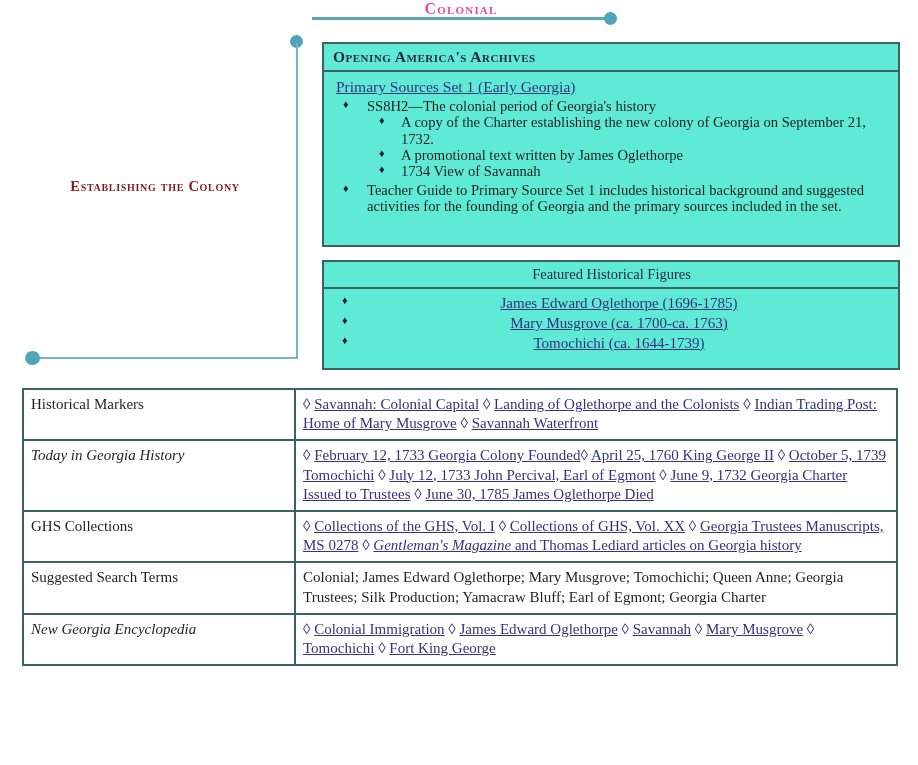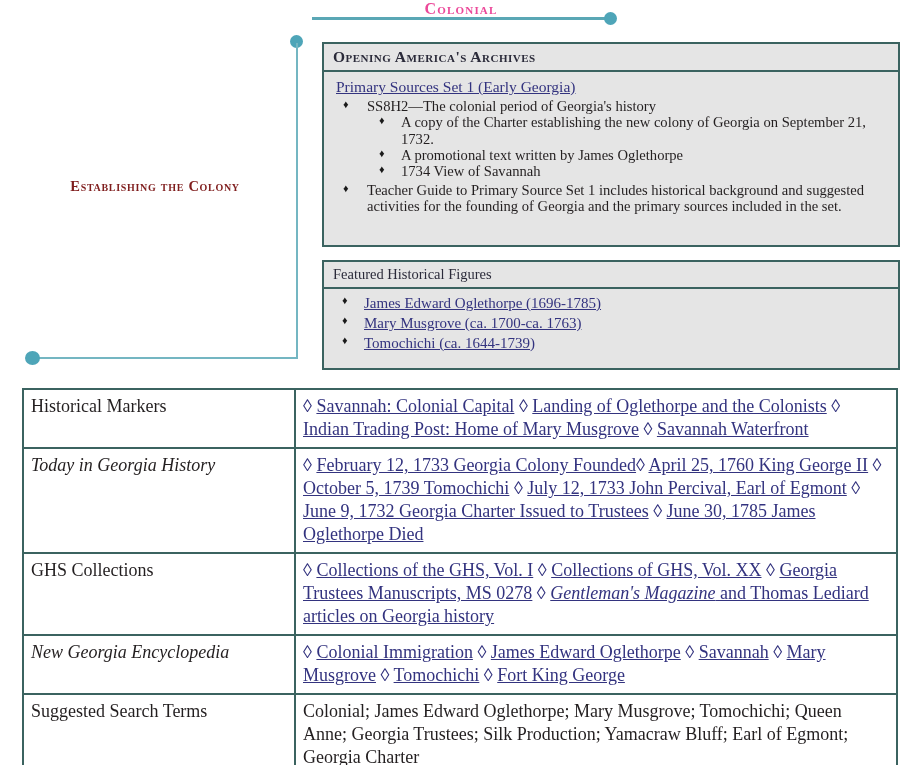--- a/index.html
+++ b/index.html
@@ -94,25 +94,25 @@
     font-size: 14.5px;
     letter-spacing: 0.7px;
     color: #7f1d1d;
     font-weight: 600;
   }
 
   
   .panel {
     position: absolute;
     border: 2px solid #3b6360;
-    background: #e5e5e5;
+    background: #5eead4;
     box-sizing: border-box;
   }
   #panel-archives { left: 322px; top: 42px; width: 578px; height: 205px; }
-  #panel-figures  { left: 322px; top: 260px; width: 578px; height: 110px; }
+  #panel-figures  { left: 322px; top: 260px; width: 578px; height: 110px; text-align: center; }
 
   .panel-head {
     border-bottom: 2px solid #3b6360;
     padding: 4px 8px 4px 9px;
     font-size: 14.5px;
     color: #2b2b3a;
     box-sizing: border-box;
   }
   .panel-head.smallcaps {
     font-variant: small-caps;
@@ -188,21 +188,21 @@
     left: 22px;
     top: 388px;
     width: 876px;
     border-collapse: collapse;
     table-layout: fixed;
   }
   #maintable td {
     border: 2px solid #3b6360;
     vertical-align: top;
     padding: 5px 7px 6px 7px;
-    font-size: 18px;
+    font-size: 15px;
     line-height: 1.28;
     color: #231f20;
   }
   #maintable td.lab { width: 256px; }
   #maintable td.lab .italic { font-style: italic; }
   #maintable td.val { color: #33337f; }
   .di { color: #33337f; font-style: normal; }
   .it { font-style: italic; }
 </style>
 </head>
@@ -308,34 +308,34 @@
         <a class="lnk" href="#">Collections of the GHS, Vol. I</a>
         <span class="di">◊</span>
         <a class="lnk" href="#">Collections of GHS, Vol. XX</a>
         <span class="di">◊</span>
         <a class="lnk" href="#">Georgia Trustees Manuscripts, MS 0278</a>
         <span class="di">◊</span>
         <a class="lnk" href="#"><span class="it">Gentleman's Magazine</span> and Thomas Lediard articles on Georgia history</a>
       </td>
     </tr>
     <tr>
+      <td class="lab"><span>Suggested Search Terms</span></td>
+      <td>Colonial; James Edward Oglethorpe; Mary Musgrove; Tomochichi; Queen Anne; Georgia Trustees; Silk Production; Yamacraw Bluff; Earl of Egmont; Georgia Charter</td>
+    </tr>
+    <tr>
       <td class="lab"><span class="italic">New Georgia Encyclopedia</span></td>
       <td class="val">
         <span class="di">◊</span>
         <a class="lnk" href="#">Colonial Immigration</a>
         <span class="di">◊</span>
         <a class="lnk" href="#">James Edward Oglethorpe</a>
         <span class="di">◊</span>
         <a class="lnk" href="#">Savannah</a>
         <span class="di">◊</span>
         <a class="lnk" href="#">Mary Musgrove</a>
         <span class="di">◊</span>
         <a class="lnk" href="#">Tomochichi</a>
         <span class="di">◊</span>
         <a class="lnk" href="#">Fort King George</a>
       </td>
     </tr>
-    <tr>
-      <td class="lab"><span>Suggested Search Terms</span></td>
-      <td>Colonial; James Edward Oglethorpe; Mary Musgrove; Tomochichi; Queen Anne; Georgia Trustees; Silk Production; Yamacraw Bluff; Earl of Egmont; Georgia Charter</td>
-    </tr>
   </tbody>
 </table>
 
 </body></html>

